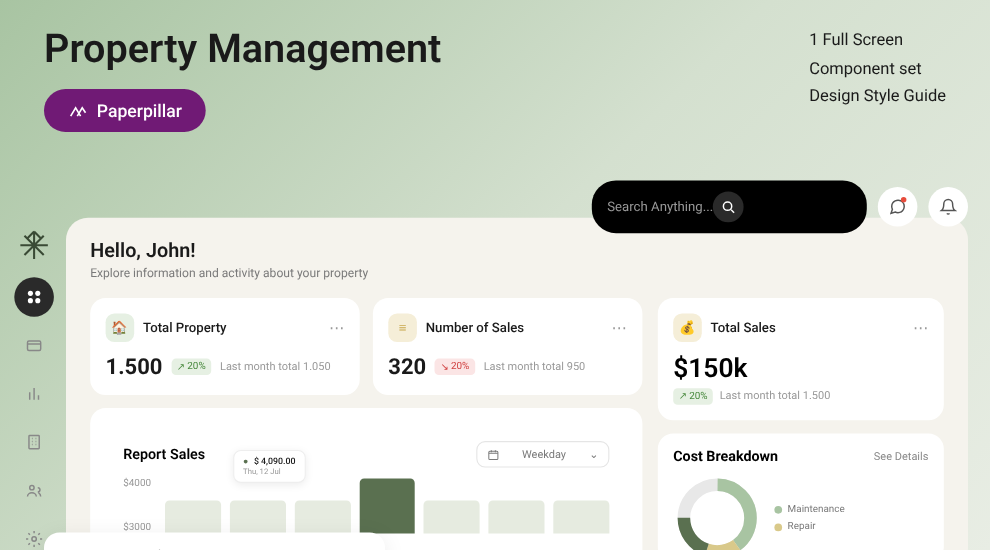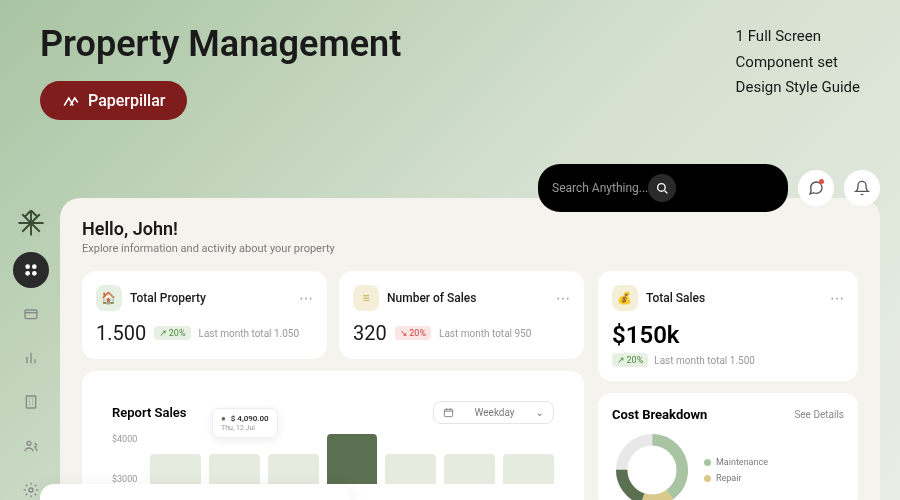--- a/index.html
+++ b/index.html
@@ -1,21 +1,21 @@
 <!DOCTYPE html>
 <html><head>
 <meta charset="utf-8">
 <style>
 *{margin:0;padding:0;box-sizing:border-box;font-family:-apple-system,BlinkMacSystemFont,'Segoe UI',Roboto,sans-serif}
 body{width:900px;height:500px;background:linear-gradient(135deg,#a8c4a2 0%,#d4e0cf 50%,#e8ede4 100%);overflow:hidden;position:relative}
 .hero{padding:24px 40px 0 40px}
 .hero-title{font-size:36px;font-weight:600;color:#1a1a1a;line-height:1.15}
 .hero-right{position:absolute;top:24px;right:40px;text-align:left}
 .hero-right div{font-size:15px;color:#1a1a1a;line-height:1.7}
-.brand-pill{display:inline-flex;align-items:center;gap:8px;background:#7f1d1d;color:#fff;padding:10px 22px;border-radius:24px;margin-top:16px;font-size:16px;font-weight:500}
+.brand-pill{display:inline-flex;align-items:center;gap:8px;background:#701a75;color:#fff;padding:10px 22px;border-radius:24px;margin-top:16px;font-size:16px;font-weight:500}
 .brand-pill svg{width:18px;height:18px}
 .dashboard{position:absolute;top:198px;left:60px;right:20px;background:#f5f3ed;border-radius:20px;padding:20px 22px;height:320px}
 .search-bar{position:absolute;top:-34px;right:0;display:flex;gap:10px;align-items:center}
 .search-input{background:#000000;border-radius:22px;padding:10px 14px;width:250px;display:flex;align-items:center;justify-content:flex-start;font-size:12px;color:#999}
 .search-btn{width:28px;height:28px;background:#2a2a2a;border-radius:50%;display:flex;align-items:center;justify-content:center}
 .circle-btn{width:36px;height:36px;background:#fff;border-radius:50%;display:flex;align-items:center;justify-content:center;position:relative}
 .circle-btn .dot{position:absolute;top:9px;right:10px;width:5px;height:5px;background:#e74c3c;border-radius:50%}
 .sidebar{position:absolute;left:-50px;top:10px;width:42px;display:flex;flex-direction:column;gap:8px;align-items:center}
 .sidebar-logo{width:30px;height:30px;margin-bottom:6px}
 .sidebar-item{width:36px;height:36px;border-radius:50%;display:flex;align-items:center;justify-content:center;color:#888}
@@ -29,21 +29,21 @@
 .card{background:#fff;border-radius:14px;padding:14px}
 .stat-card{flex:1}
 .stat-head{display:flex;align-items:center;justify-content:space-between;margin-bottom:10px}
 .stat-head-left{display:flex;align-items:center;gap:8px}
 .stat-icon{width:26px;height:26px;border-radius:8px;display:flex;align-items:center;justify-content:center;font-size:12px}
 .stat-icon.green{background:#e6f0e3;color:#5a7050}
 .stat-icon.yellow{background:#f5eed8;color:#c9a94f}
 .stat-title{font-size:12px;font-weight:500;color:#1a1a1a}
 .more-icon{color:#999;font-size:14px}
 .stat-body{display:flex;align-items:center;gap:8px}
-.stat-value{font-size:20px;font-weight:400;color:#1a1a1a}
+.stat-value{font-size:20px;font-weight:700;color:#1a1a1a}
 .trend{font-size:9px;padding:2px 5px;border-radius:4px;display:inline-flex;align-items:center;gap:2px}
 .trend.up{background:#e6f0e3;color:#4a8a3f}
 .trend.down{background:#fbe5e5;color:#d14343}
 .stat-sub{font-size:10px;color:#999}
 .report-card{padding:30px;position:relative}
 .report-head{display:flex;justify-content:space-between;align-items:center;margin-bottom:10px}
 .report-title{font-size:13px;font-weight:600}
 .weekday-btn{display:flex;align-items:center;gap:21px;font-size:10px;color:#7a7a7a;border:1px solid #e5e5e5;padding:5px 9px;border-radius:8px}
 .chart-area{display:flex;gap:8px;align-items:flex-end;height:50px;position:relative;padding-left:38px}
 .y-labels{position:absolute;left:0;top:0;bottom:0;display:flex;flex-direction:column;justify-content:space-between;font-size:9px;color:#999}

